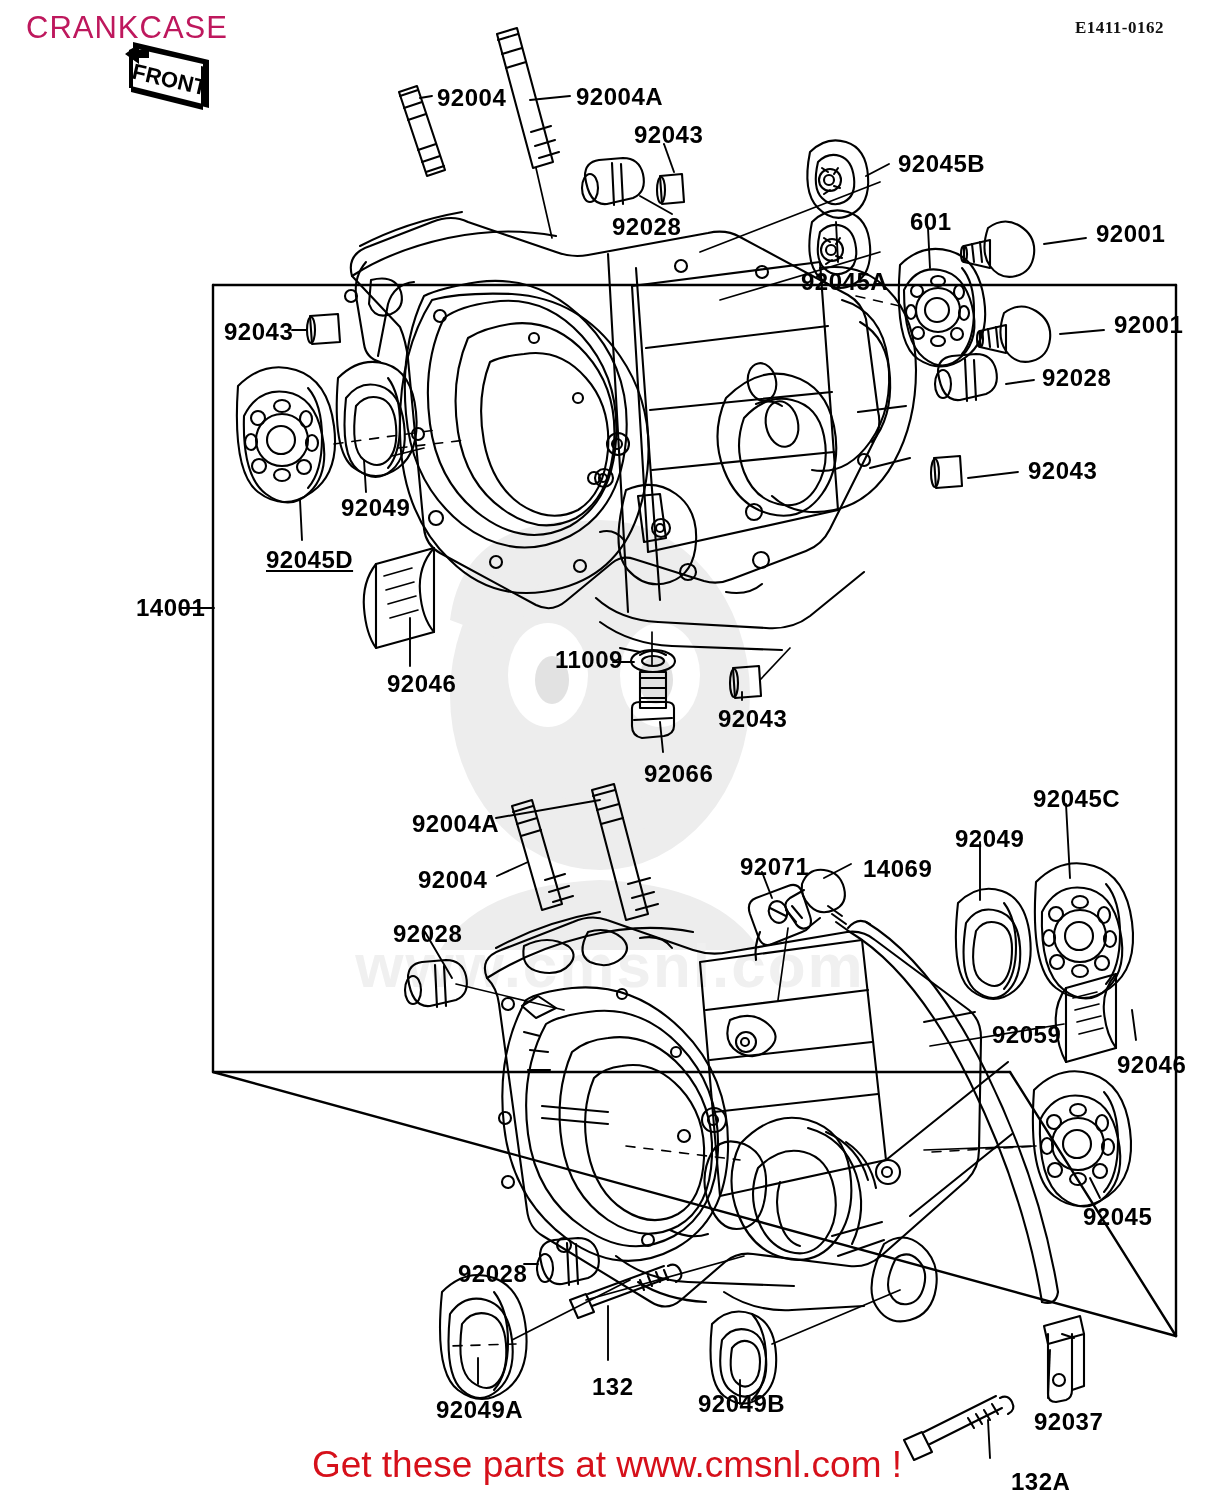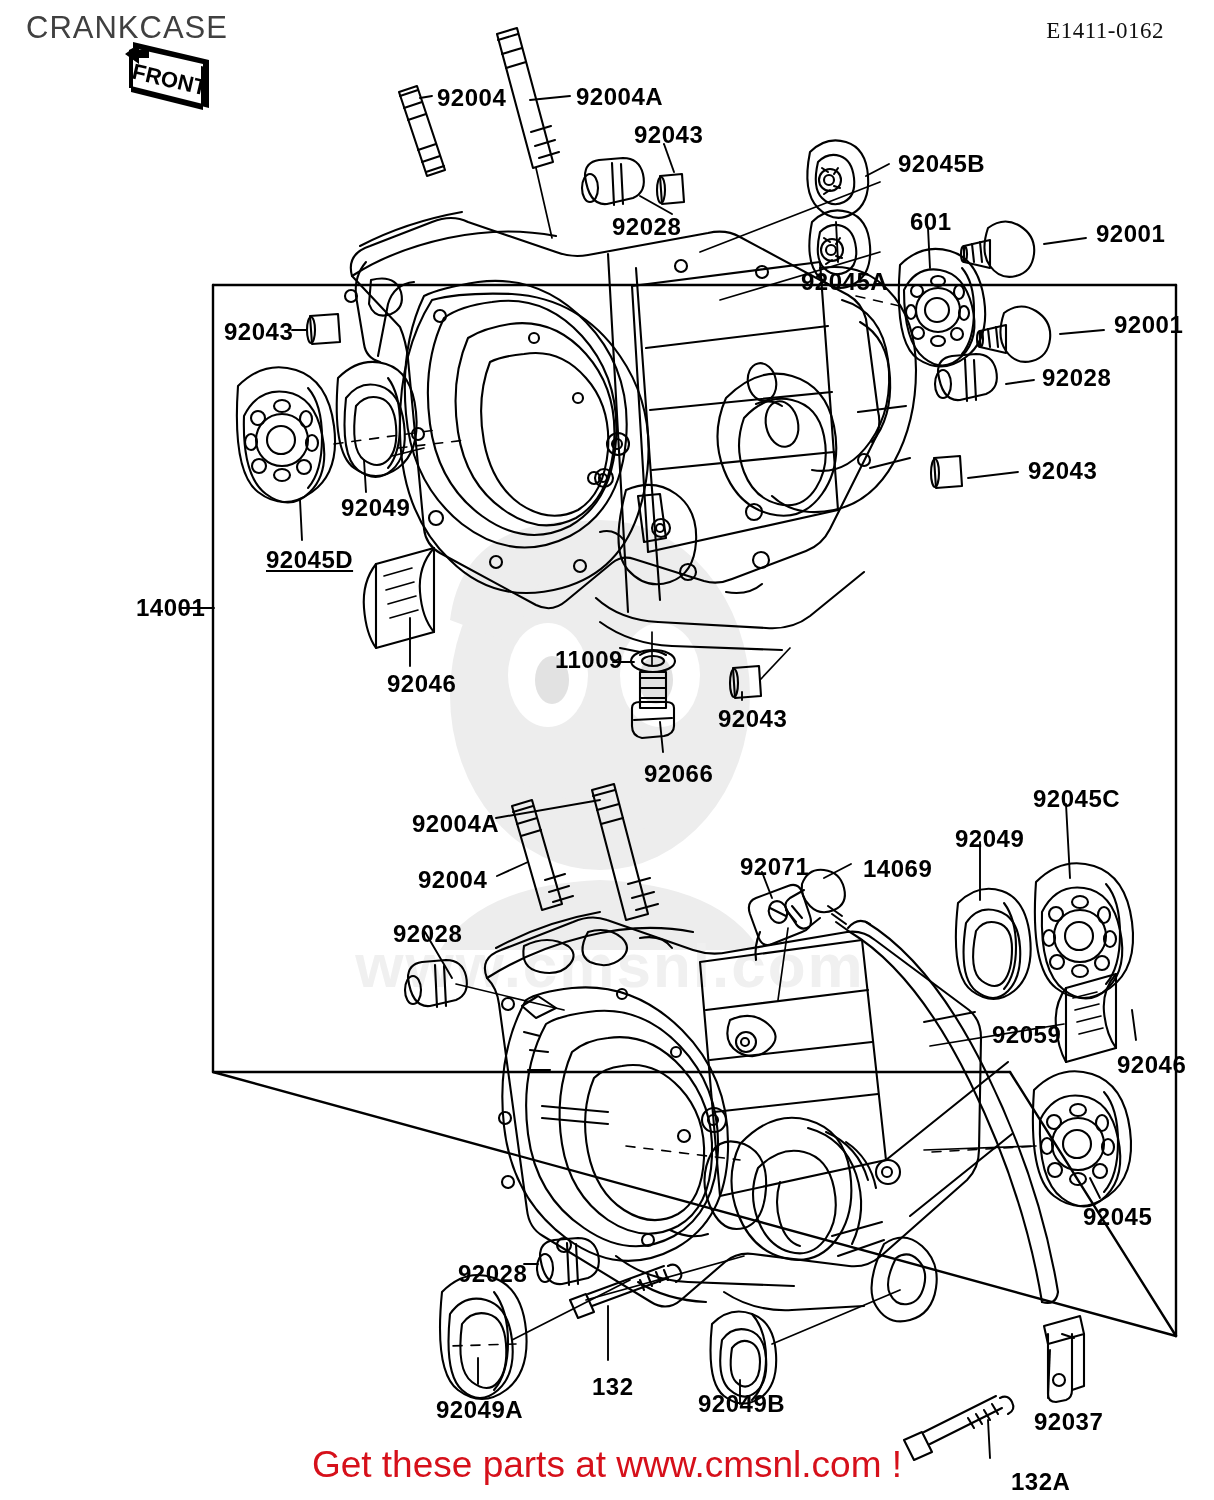--- a/index.html
+++ b/index.html
@@ -17,26 +17,26 @@
     font-weight:700;
     font-size:24px;
     color:#000;
     letter-spacing:0.5px;
     white-space:nowrap;
     line-height:1;
   }
   #page-title{
     position:absolute;left:26px;top:10px;
     font-family:"Liberation Sans", sans-serif;
-    font-weight:400;font-size:31px;color:#404040;letter-spacing:1px;
+    font-weight:400;font-size:31px;color:#be185d;letter-spacing:1px;
   }
   #fig-code{
     position:absolute;right:50px;top:18px;
     font-family:"Liberation Serif", serif;
-    font-weight:400;font-size:23px;color:#111;letter-spacing:0.5px;
+    font-weight:700;font-size:17px;color:#111;letter-spacing:0.5px;
   }
   #promo{
     position:absolute;left:0;top:1444px;width:1214px;text-align:center;
     font-family:"Liberation Sans", sans-serif;
     font-size:37px;color:#d6101a;font-weight:400;letter-spacing:0px;
   }
   
   #wm{
     position:absolute;left:300px;top:500px;width:620px;height:520px;
     pointer-events:none;

